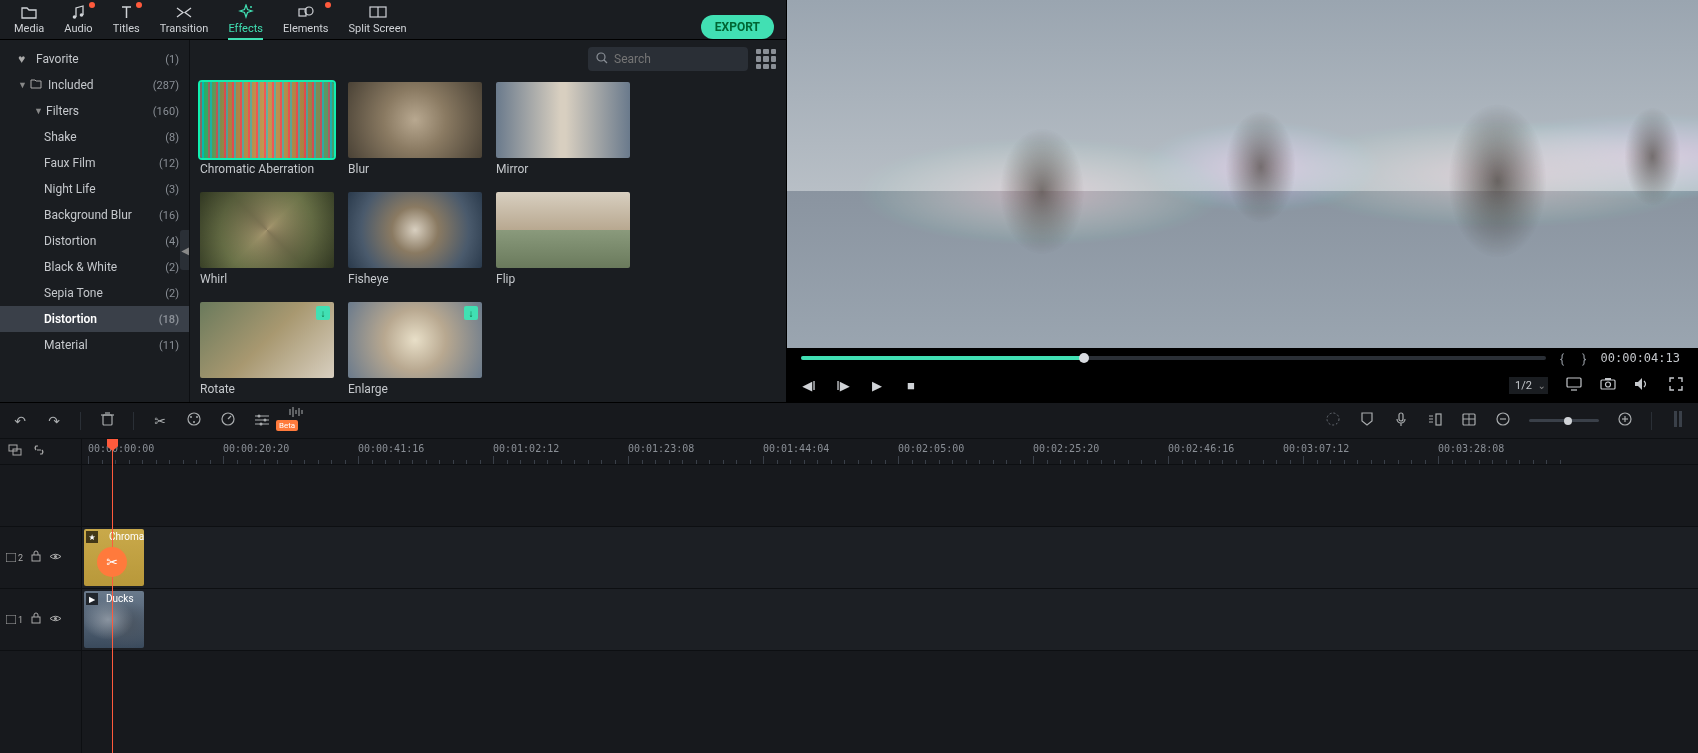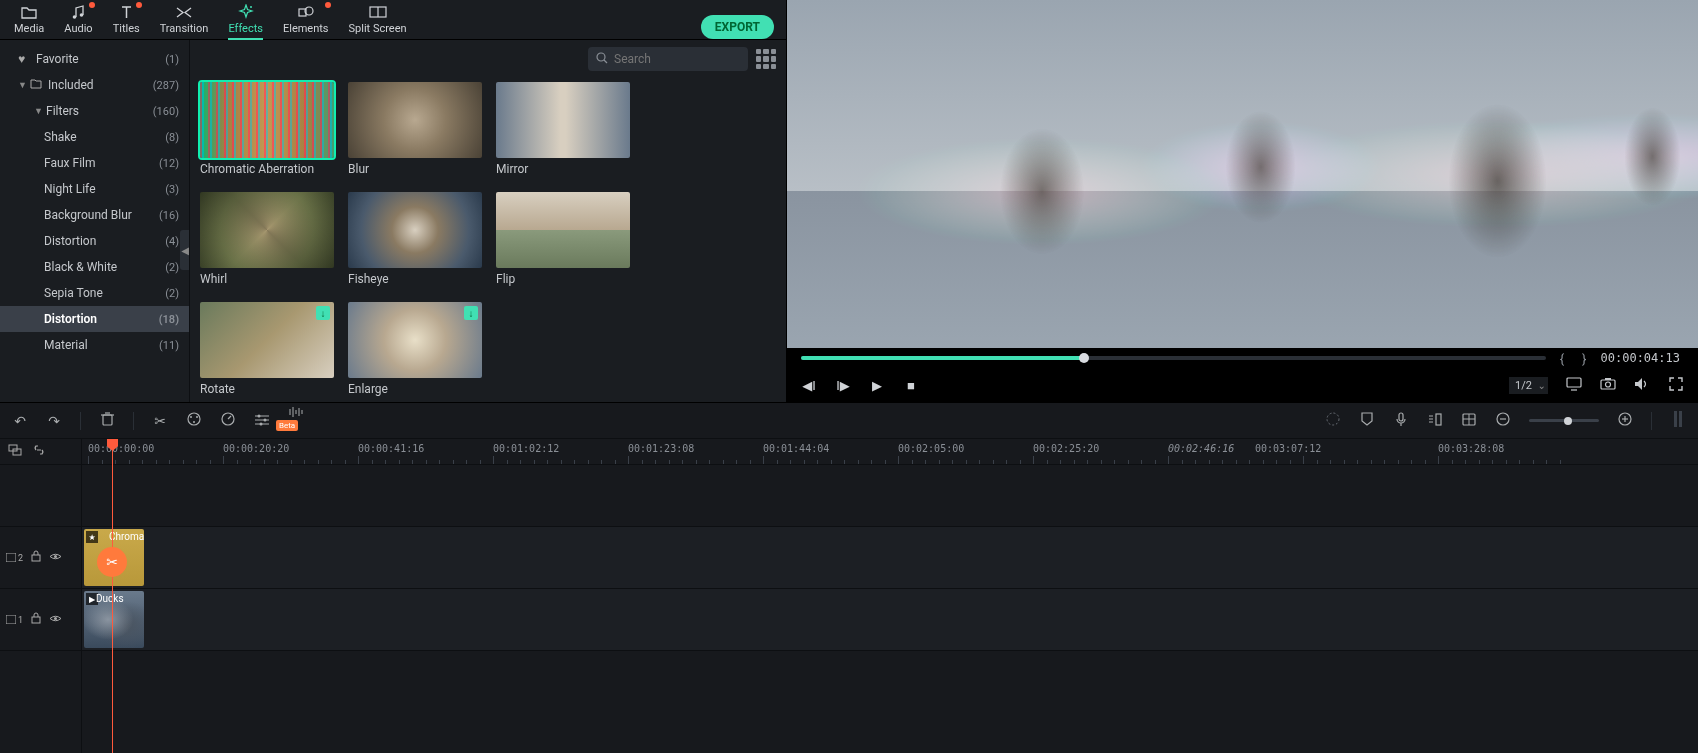--- a/index.html
+++ b/index.html
@@ -597,32 +597,32 @@
             <span class="ruler-tick major" style="left: 951px;"></span>
             <span class="ruler-tick" style="left: 964.5px;"></span>
             <span class="ruler-tick" style="left: 978px;"></span>
             <span class="ruler-tick" style="left: 991.5px;"></span>
             <span class="ruler-tick" style="left: 1005px;"></span>
             <span class="ruler-tick" style="left: 1018.5px;"></span>
             <span class="ruler-tick" style="left: 1032px;"></span>
             <span class="ruler-tick" style="left: 1045.5px;"></span>
             <span class="ruler-tick" style="left: 1059px;"></span>
             <span class="ruler-tick" style="left: 1072.5px;"></span>
-            <span class="ruler-mark" style="left: 1086px; font-style: italic;">00:02:46:16</span>
+            <span class="ruler-mark" style="left: 1086px;">00:02:46:16</span>
             <span class="ruler-tick major" style="left: 1086px;"></span>
             <span class="ruler-tick" style="left: 1099.5px;"></span>
             <span class="ruler-tick" style="left: 1113px;"></span>
             <span class="ruler-tick" style="left: 1126.5px;"></span>
             <span class="ruler-tick" style="left: 1140px;"></span>
             <span class="ruler-tick" style="left: 1153.5px;"></span>
             <span class="ruler-tick" style="left: 1167px;"></span>
             <span class="ruler-tick" style="left: 1180.5px;"></span>
             <span class="ruler-tick" style="left: 1194px;"></span>
             <span class="ruler-tick" style="left: 1207.5px;"></span>
-            <span class="ruler-mark" style="left: 1173px;">00:03:07:12</span>
+            <span class="ruler-mark" style="left: 1201px;">00:03:07:12</span>
             <span class="ruler-tick major" style="left: 1221px;"></span>
             <span class="ruler-tick" style="left: 1234.5px;"></span>
             <span class="ruler-tick" style="left: 1248px;"></span>
             <span class="ruler-tick" style="left: 1261.5px;"></span>
             <span class="ruler-tick" style="left: 1275px;"></span>
             <span class="ruler-tick" style="left: 1288.5px;"></span>
             <span class="ruler-tick" style="left: 1302px;"></span>
             <span class="ruler-tick" style="left: 1315.5px;"></span>
             <span class="ruler-tick" style="left: 1329px;"></span>
             <span class="ruler-tick" style="left: 1342.5px;"></span>
@@ -641,21 +641,21 @@
         <div class="track darker"></div>
         <div class="track" id="track-0">
             <div class="clip clip-fx" style="left: 2px; width: 60px;">
               <span class="clip-ico">★</span>
               <span class="clip-label" style="left:25px">Chromati</span>
             </div>
           </div>
         <div class="track" id="track-1">
             <div class="clip clip-vid" style="left: 2px; width: 60px;">
               <span class="clip-ico">▶</span>
-              <span class="clip-label" style="left:12px">Ducks</span>
+              <span class="clip-label" style="left:22px">Ducks</span>
             </div>
           </div>
         <div class="playhead" id="playhead" style="left: 30px;">
           <div class="scissor-badge" style="top:108px;left:-15px">✂</div>
         </div>
       </div>
     </div>
   </div>
 </div>
 

